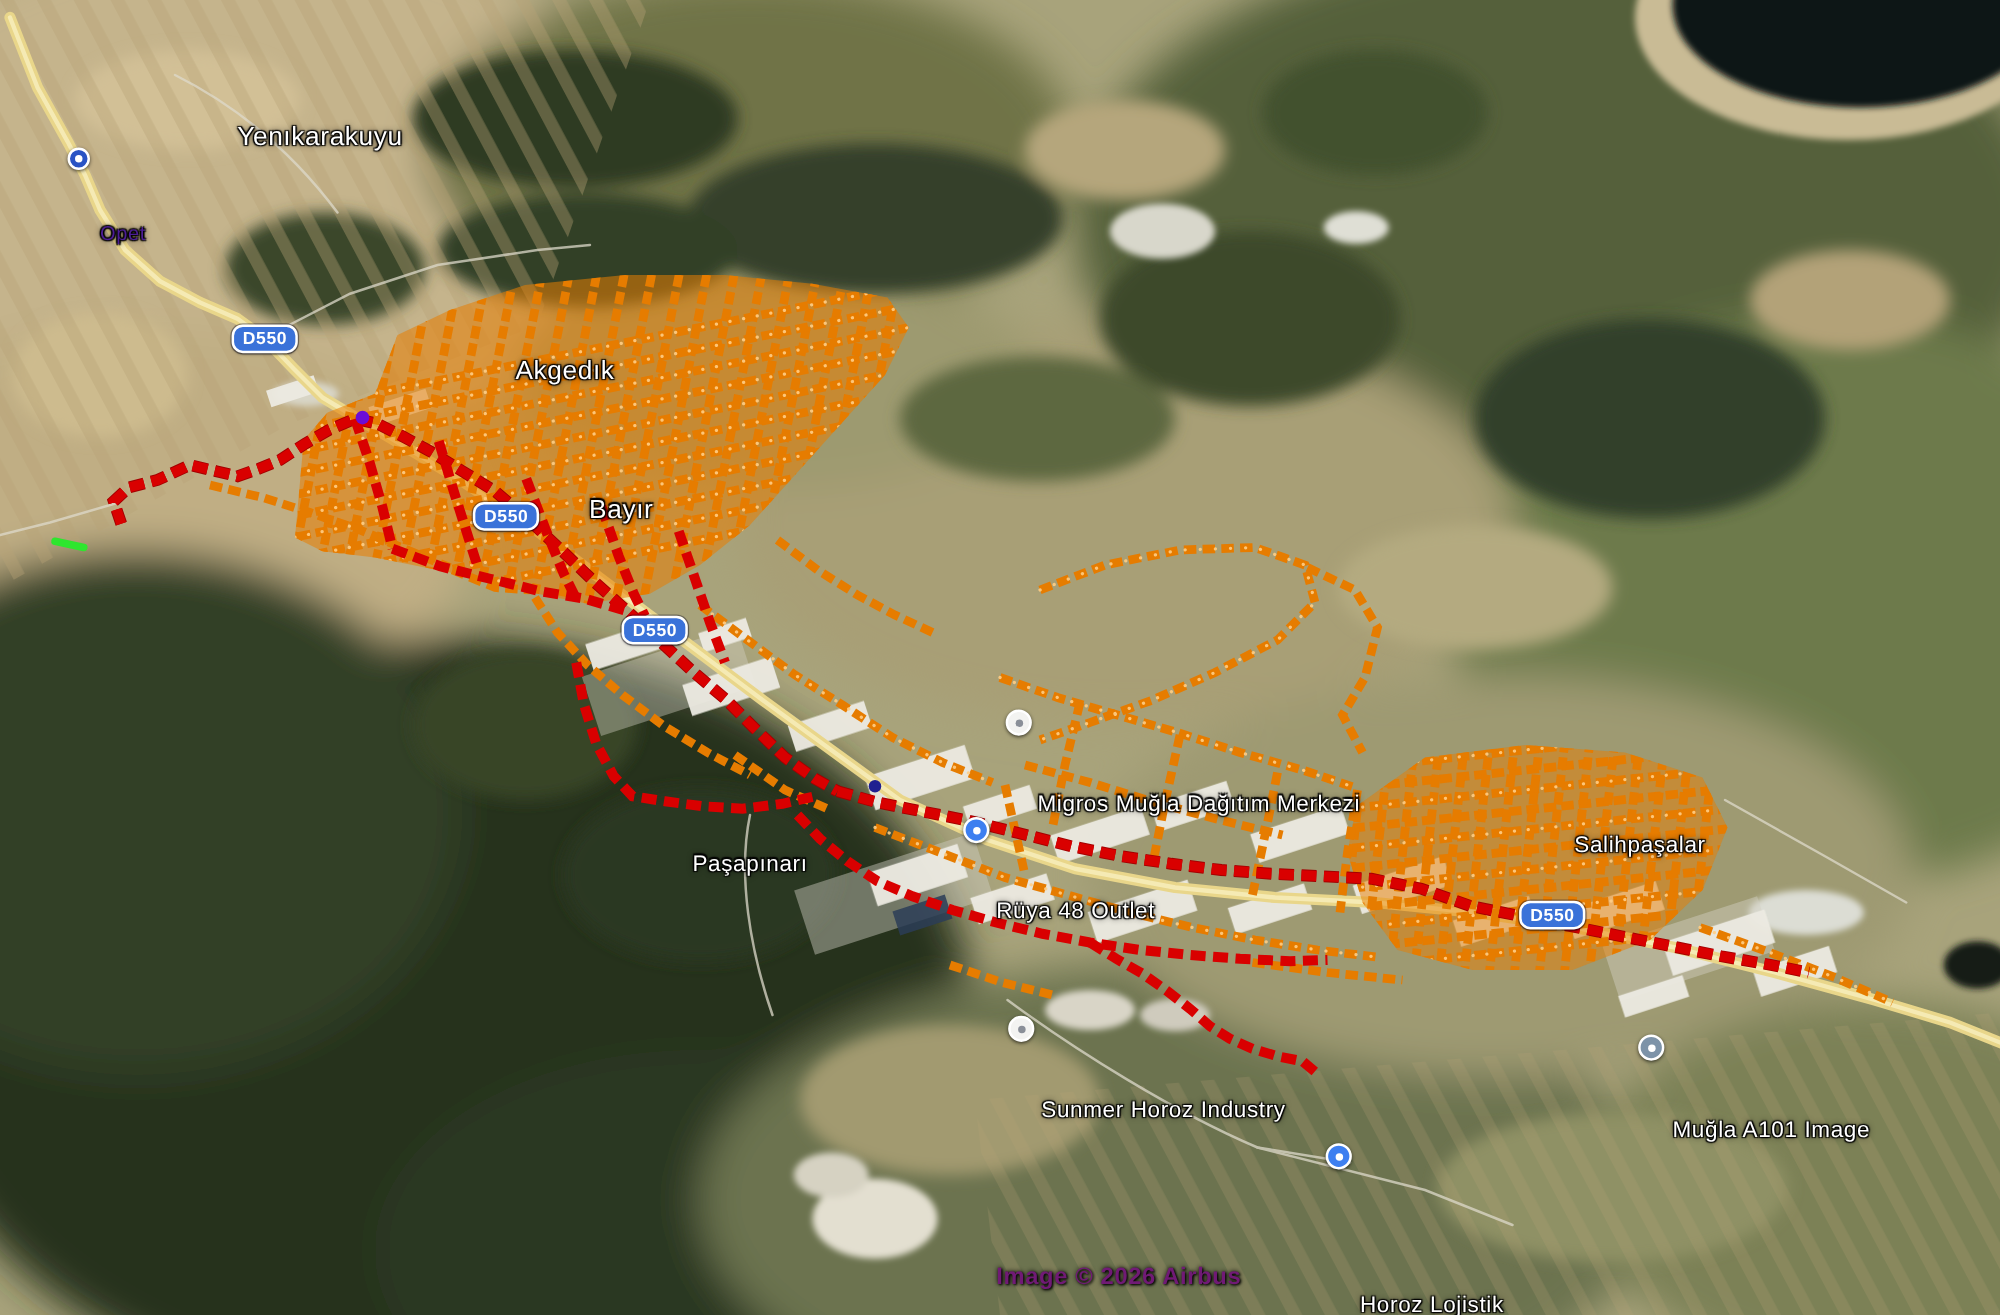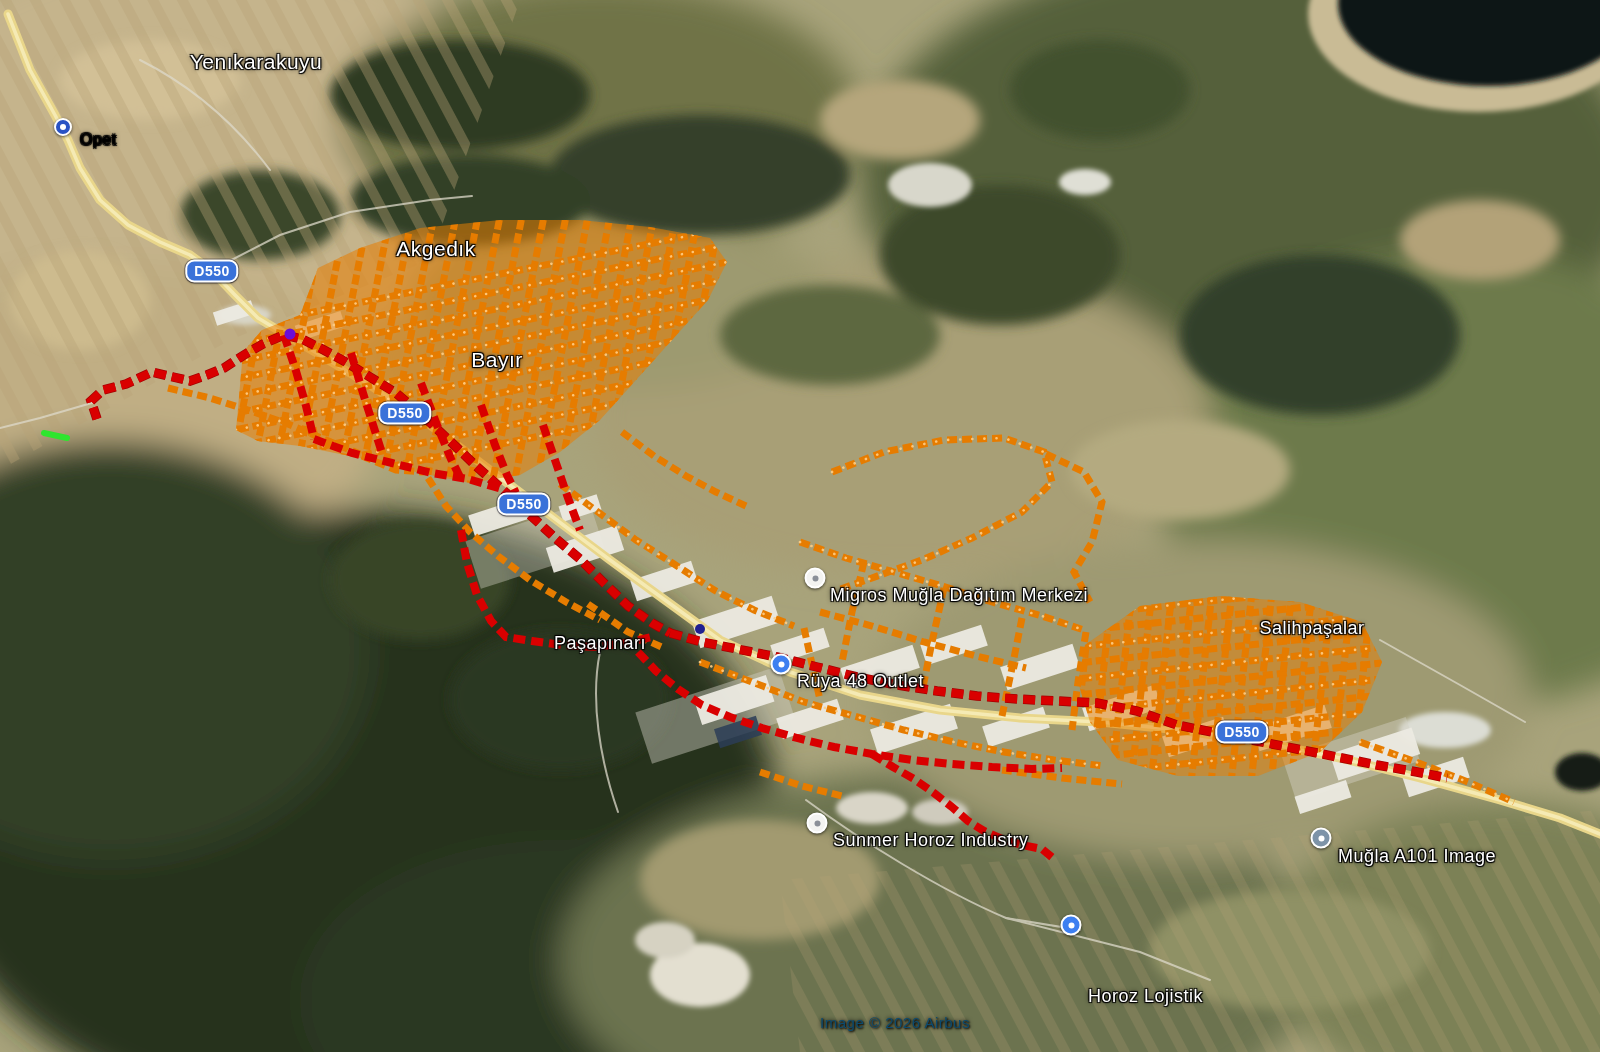--- a/index.html
+++ b/index.html
@@ -1,41 +1,41 @@
 <!DOCTYPE html>
 <html><head>
 <meta charset="utf-8">
 <style>
   html,body{margin:0;padding:0;background:#000;}
   #map{position:relative;width:1600px;height:1052px;overflow:hidden;
        font-family:"Liberation Sans",sans-serif;background:#a8a37b;}
   #map svg{position:absolute;left:0;top:0;width:1600px;height:1052px;}
   .lbl{position:absolute;transform:translate(-50%,-50%);white-space:nowrap;color:#fff;
        text-shadow:-1px -1px 1px #000,1px -1px 1px #000,-1px 1px 1px #000,1px 1px 1px #000,0 0 5px rgba(0,0,0,.85);
-       letter-spacing:.5px;}
+       letter-spacing:.5px;margin-top:48px;}
   .town-lbl{font-size:21px;}
   .town-lbl.big{font-size:18px;}
   .poi-lbl{font-size:18px;transform:translate(0,-50%);}
-  .poi-lbl.small{font-size:16px;color:#000000;}
+  .poi-lbl.small{font-size:16px;color:#4c1d95;}
   .marker{position:absolute;width:17px;height:17px;border-radius:50%;
           transform:translate(-50%,-50%);border:2px solid #fff;
           box-shadow:0 1px 3px rgba(0,0,0,.65);}
   .marker::after{content:"";position:absolute;left:50%;top:50%;width:6px;height:6px;
           border-radius:50%;transform:translate(-50%,-50%);background:#fff;}
   .m-blue{background:#3d7ff0;}
   .m-darkblue{background:#2953c4;width:14px;height:14px;}
   .m-white{background:#f3f3f1;}
   .m-white::after{background:#8a8f98;}
   .m-slate{background:#7d93a8;}
   .shield{position:absolute;transform:translate(-50%,-50%);background:#3a72d9;color:#fff;
           border:2px solid #fff;border-radius:9px;font-size:14px;font-weight:bold;
           line-height:19px;padding:0 7px;letter-spacing:.5px;
           box-shadow:0 0 0 1px rgba(0,0,30,.35),0 1px 2px rgba(0,0,0,.5);}
-  .attribution{position:absolute;transform:translate(-50%,-50%);color:#0c4a6e;font-size:15px;
-          letter-spacing:.5px;text-shadow:0 0 4px #000,1px 1px 2px #000;}
+  .attribution{position:absolute;transform:translate(-50%,-50%);color:#701a75;font-size:19px;
+          letter-spacing:.5px;text-shadow:0 0 4px #000,1px 1px 2px #000;font-weight:bold;}
 </style>
 </head>
 <body>
 
 <div id="map">
 
   <svg viewBox="0 0 1600 1052">
     <defs>
       <filter id="fsoft" x="-50%" y="-50%" width="200%" height="200%">
           <feGaussianBlur stdDeviation="16"></feGaussianBlur>
@@ -310,21 +310,21 @@
     <circle cx="290" cy="334" r="5.5" fill="#6a0dd6"></circle>
     <circle cx="700" cy="629" r="5" fill="#202090"></circle>
   </svg>
 
   <div class="shield" style="left:212px;top:271px">D550</div>
   <div class="shield" style="left:405px;top:413px">D550</div>
   <div class="shield" style="left:524px;top:504px">D550</div>
   <div class="shield" style="left:1242px;top:732px">D550</div>
 
   <div class="lbl town-lbl" style="left:256px;top:62px">Yenıkarakuyu</div>
-  <div class="lbl town-lbl" style="left:436px;top:249px">Akgedık</div>
+  <div class="lbl town-lbl" style="left:452px;top:249px">Akgedık</div>
   <div class="lbl town-lbl" style="left:497px;top:360px">Bayır</div>
   <div class="lbl town-lbl big" style="left:600px;top:643px">Paşapınarı</div>
   <div class="lbl town-lbl big" style="left:1312px;top:628px">Salihpaşalar</div>
 
   <div class="marker m-darkblue" style="left:63px;top:127px"></div>
   <div class="lbl poi-lbl small" style="left:80px;top:140px">Opet</div>
 
   <div class="marker m-white" style="left:815px;top:578px"></div>
   <div class="lbl poi-lbl" style="left:830px;top:595px">Migros Muğla Dağıtım Merkezi</div>
 

